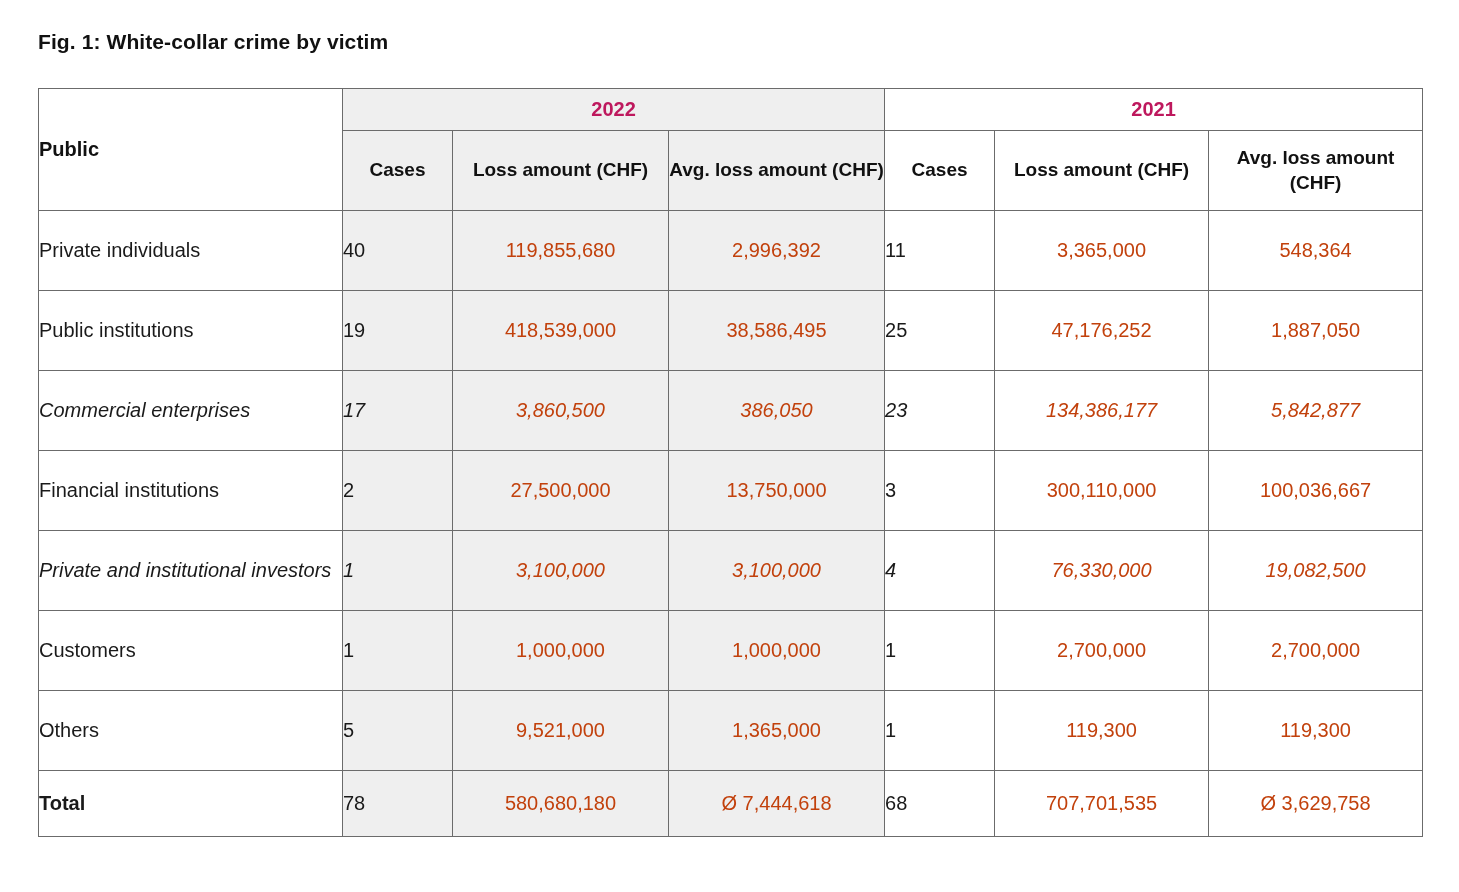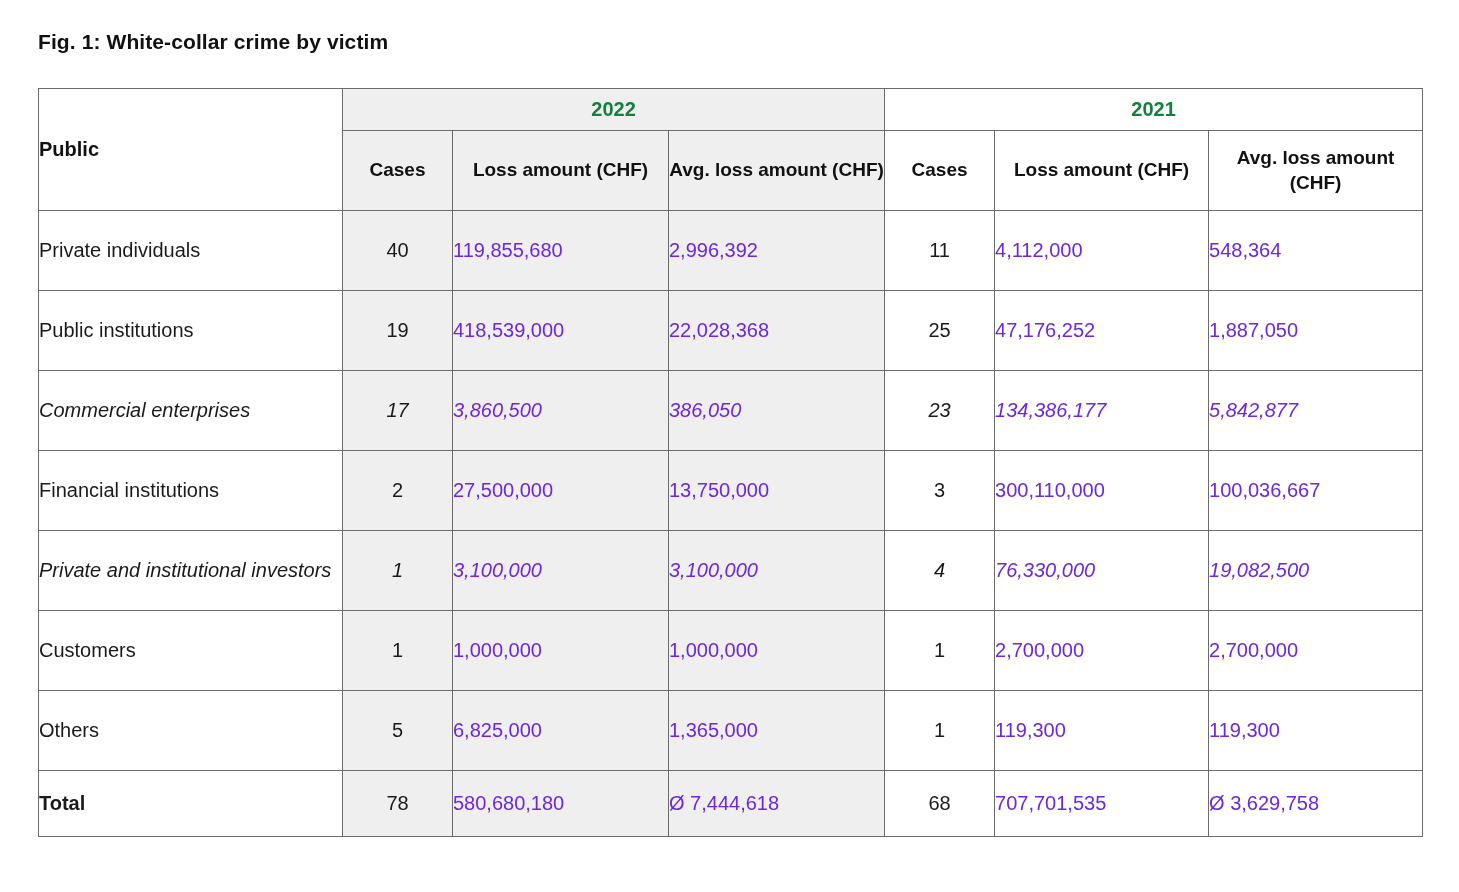--- a/index.html
+++ b/index.html
@@ -50,21 +50,21 @@
   col.c-loss21    { width: 214px; }
   col.c-avg21     { width: 214px; }
 
   .shade { background: #efefef; }
 
   .hdr-year {
     text-align: center;
     font-size: 20px;
     font-weight: bold;
     height: 42px;
-    color: #15803d;
+    color: #be185d;
   }
   .hdr-victim {
     font-size: 20px;
     font-weight: bold;
     padding: 0 0 0 18px;
     color: #111111;
     height: 122px;
   }
   .hdr-sub {
     text-align: center;
@@ -76,28 +76,27 @@
     color: #111111;
   }
   td.victim {
     font-size: 20px;
     padding: 0 10px 0 18px;
     line-height: 1.28;
     color: #1a1a1a;
   }
   td.num {
     font-size: 20px;
+    color: #1a1a1a;
+  }
+  td.money {
+    font-size: 20px;
     text-align: center;
-    color: #1a1a1a;
-  }
-  td.money {
-    font-size: 20px;
-    text-align: left;
     padding-right: 16px;
-    color: #6d28d9;
+    color: #c2410c;
   }
   tr.data-row td { height: 80px; }
   tr.tall td { height: 80px; font-style: italic; }
   tr.total-row td {
     height: 66px;
     font-weight: normal;
     font-size: 20px;
   }
   tr.total-row td.victim { font-weight: bold; }
 </style>
@@ -134,29 +133,29 @@
       </tr>
     </thead>
     <tbody>
 
       <tr class="data-row">
         <td class="victim">Private individuals</td>
         <td class="num shade">40</td>
         <td class="money shade">119,855,680</td>
         <td class="money shade">2,996,392</td>
         <td class="num">11</td>
-        <td class="money">4,112,000</td>
+        <td class="money">3,365,000</td>
         <td class="money">548,364</td>
       </tr>
 
       <tr class="data-row">
         <td class="victim">Public institutions</td>
         <td class="num shade">19</td>
         <td class="money shade">418,539,000</td>
-        <td class="money shade">22,028,368</td>
+        <td class="money shade">38,586,495</td>
         <td class="num">25</td>
         <td class="money">47,176,252</td>
         <td class="money">1,887,050</td>
       </tr>
 
       <tr class="data-row tall">
         <td class="victim">Commercial enterprises</td>
         <td class="num shade">17</td>
         <td class="money shade">3,860,500</td>
         <td class="money shade">386,050</td>
@@ -191,21 +190,21 @@
         <td class="money shade">1,000,000</td>
         <td class="money shade">1,000,000</td>
         <td class="num">1</td>
         <td class="money">2,700,000</td>
         <td class="money">2,700,000</td>
       </tr>
 
       <tr class="data-row">
         <td class="victim">Others</td>
         <td class="num shade">5</td>
-        <td class="money shade">6,825,000</td>
+        <td class="money shade">9,521,000</td>
         <td class="money shade">1,365,000</td>
         <td class="num">1</td>
         <td class="money">119,300</td>
         <td class="money">119,300</td>
       </tr>
 
       <tr class="total-row">
         <td class="victim">Total</td>
         <td class="num shade">78</td>
         <td class="money shade">580,680,180</td>

